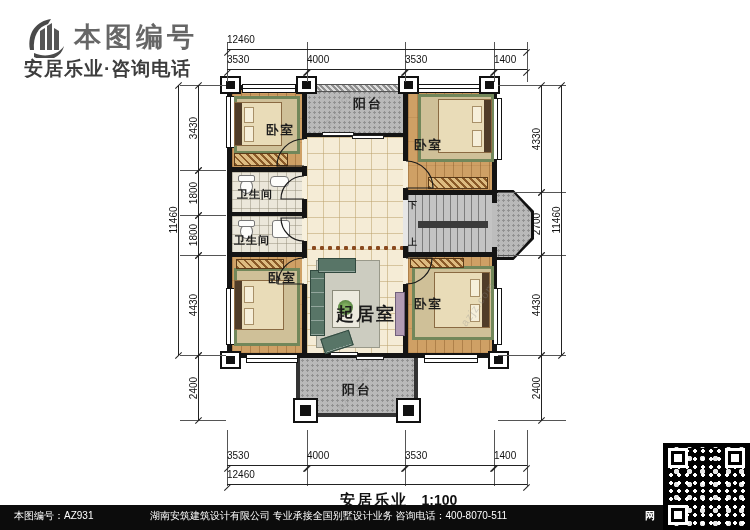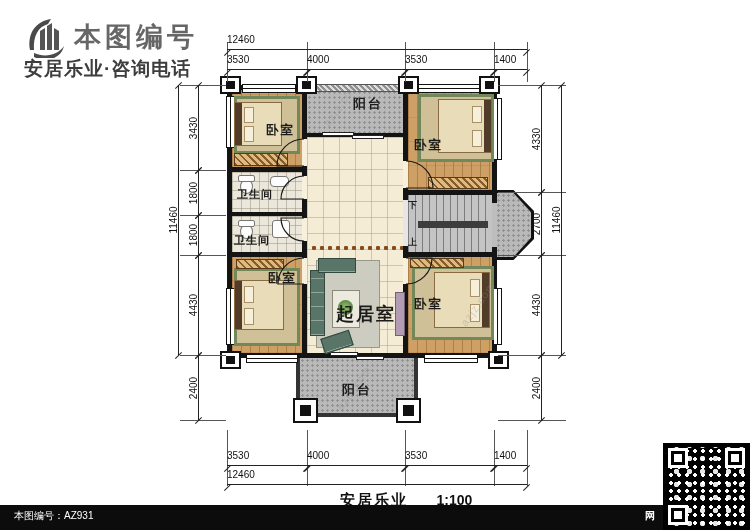--- a/index.html
+++ b/index.html
@@ -281,25 +281,26 @@
       <span>2400</span>
     </div>
   <div class="dim-v" style="left:561px;top:85px;height:270px">
       <span>11460</span>
     </div>
 
 </div>
 
 <div class="abs" style="left:340px;top:491px">
   <span style="font-size:15px;font-weight:bold;letter-spacing:2px;border-bottom:2px solid #000;padding-bottom:1px">安居乐业</span>
-  <span style="font-size:14px;font-weight:bold;margin-left:24px">1:100</span>
+  <span style="font-size:14px;font-weight:bold;margin-left:9px">1:100</span>
 </div>
 
 <div class="footer">
   <span style="left:14px">本图编号：AZ931</span>
+  <span style="left:150px">湖南安筑建筑设计有限公司  专业承接全国别墅设计业务  咨询电话：400-8070-511</span>
   <span style="left:645px;font-weight:bold">网</span>
 </div>
 
 <div class="qr" style="left:663px;top:443px;width:87px;height:87px">
   <div class="dots"></div>
   <div class="f" style="left:5px;top:5px">
       <i></i>
     </div>
   <div class="f" style="right:5px;top:5px">
       <i></i>

